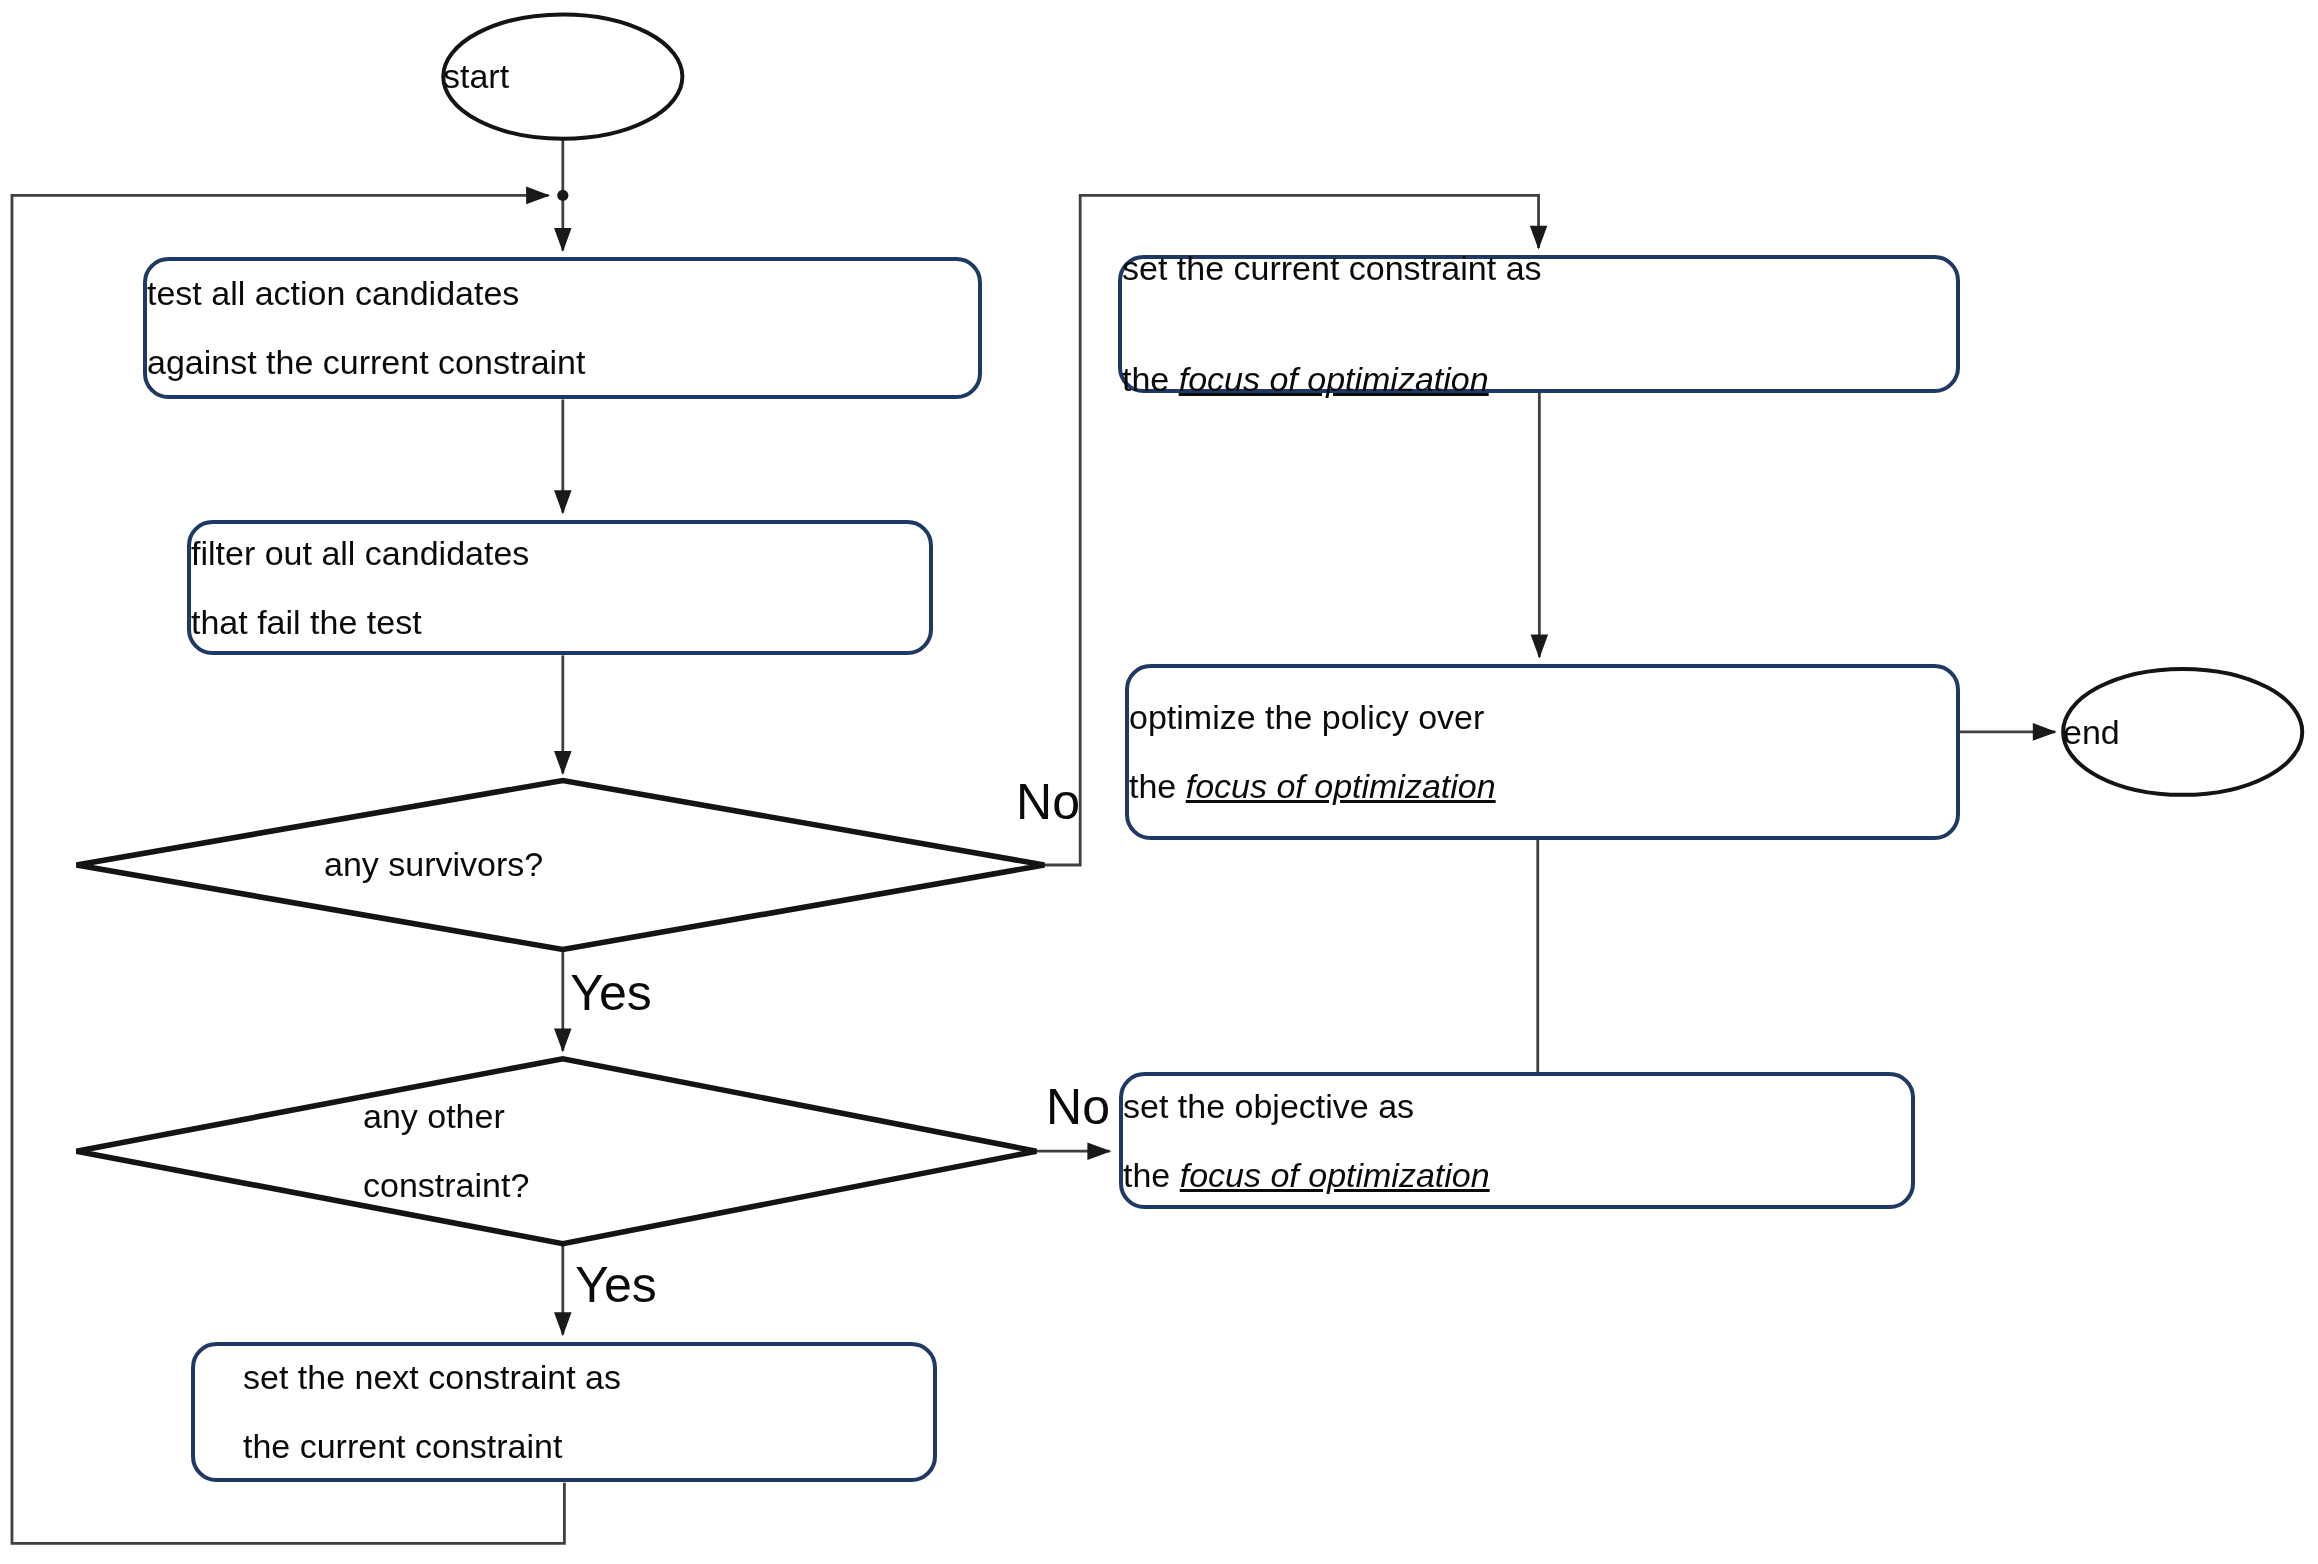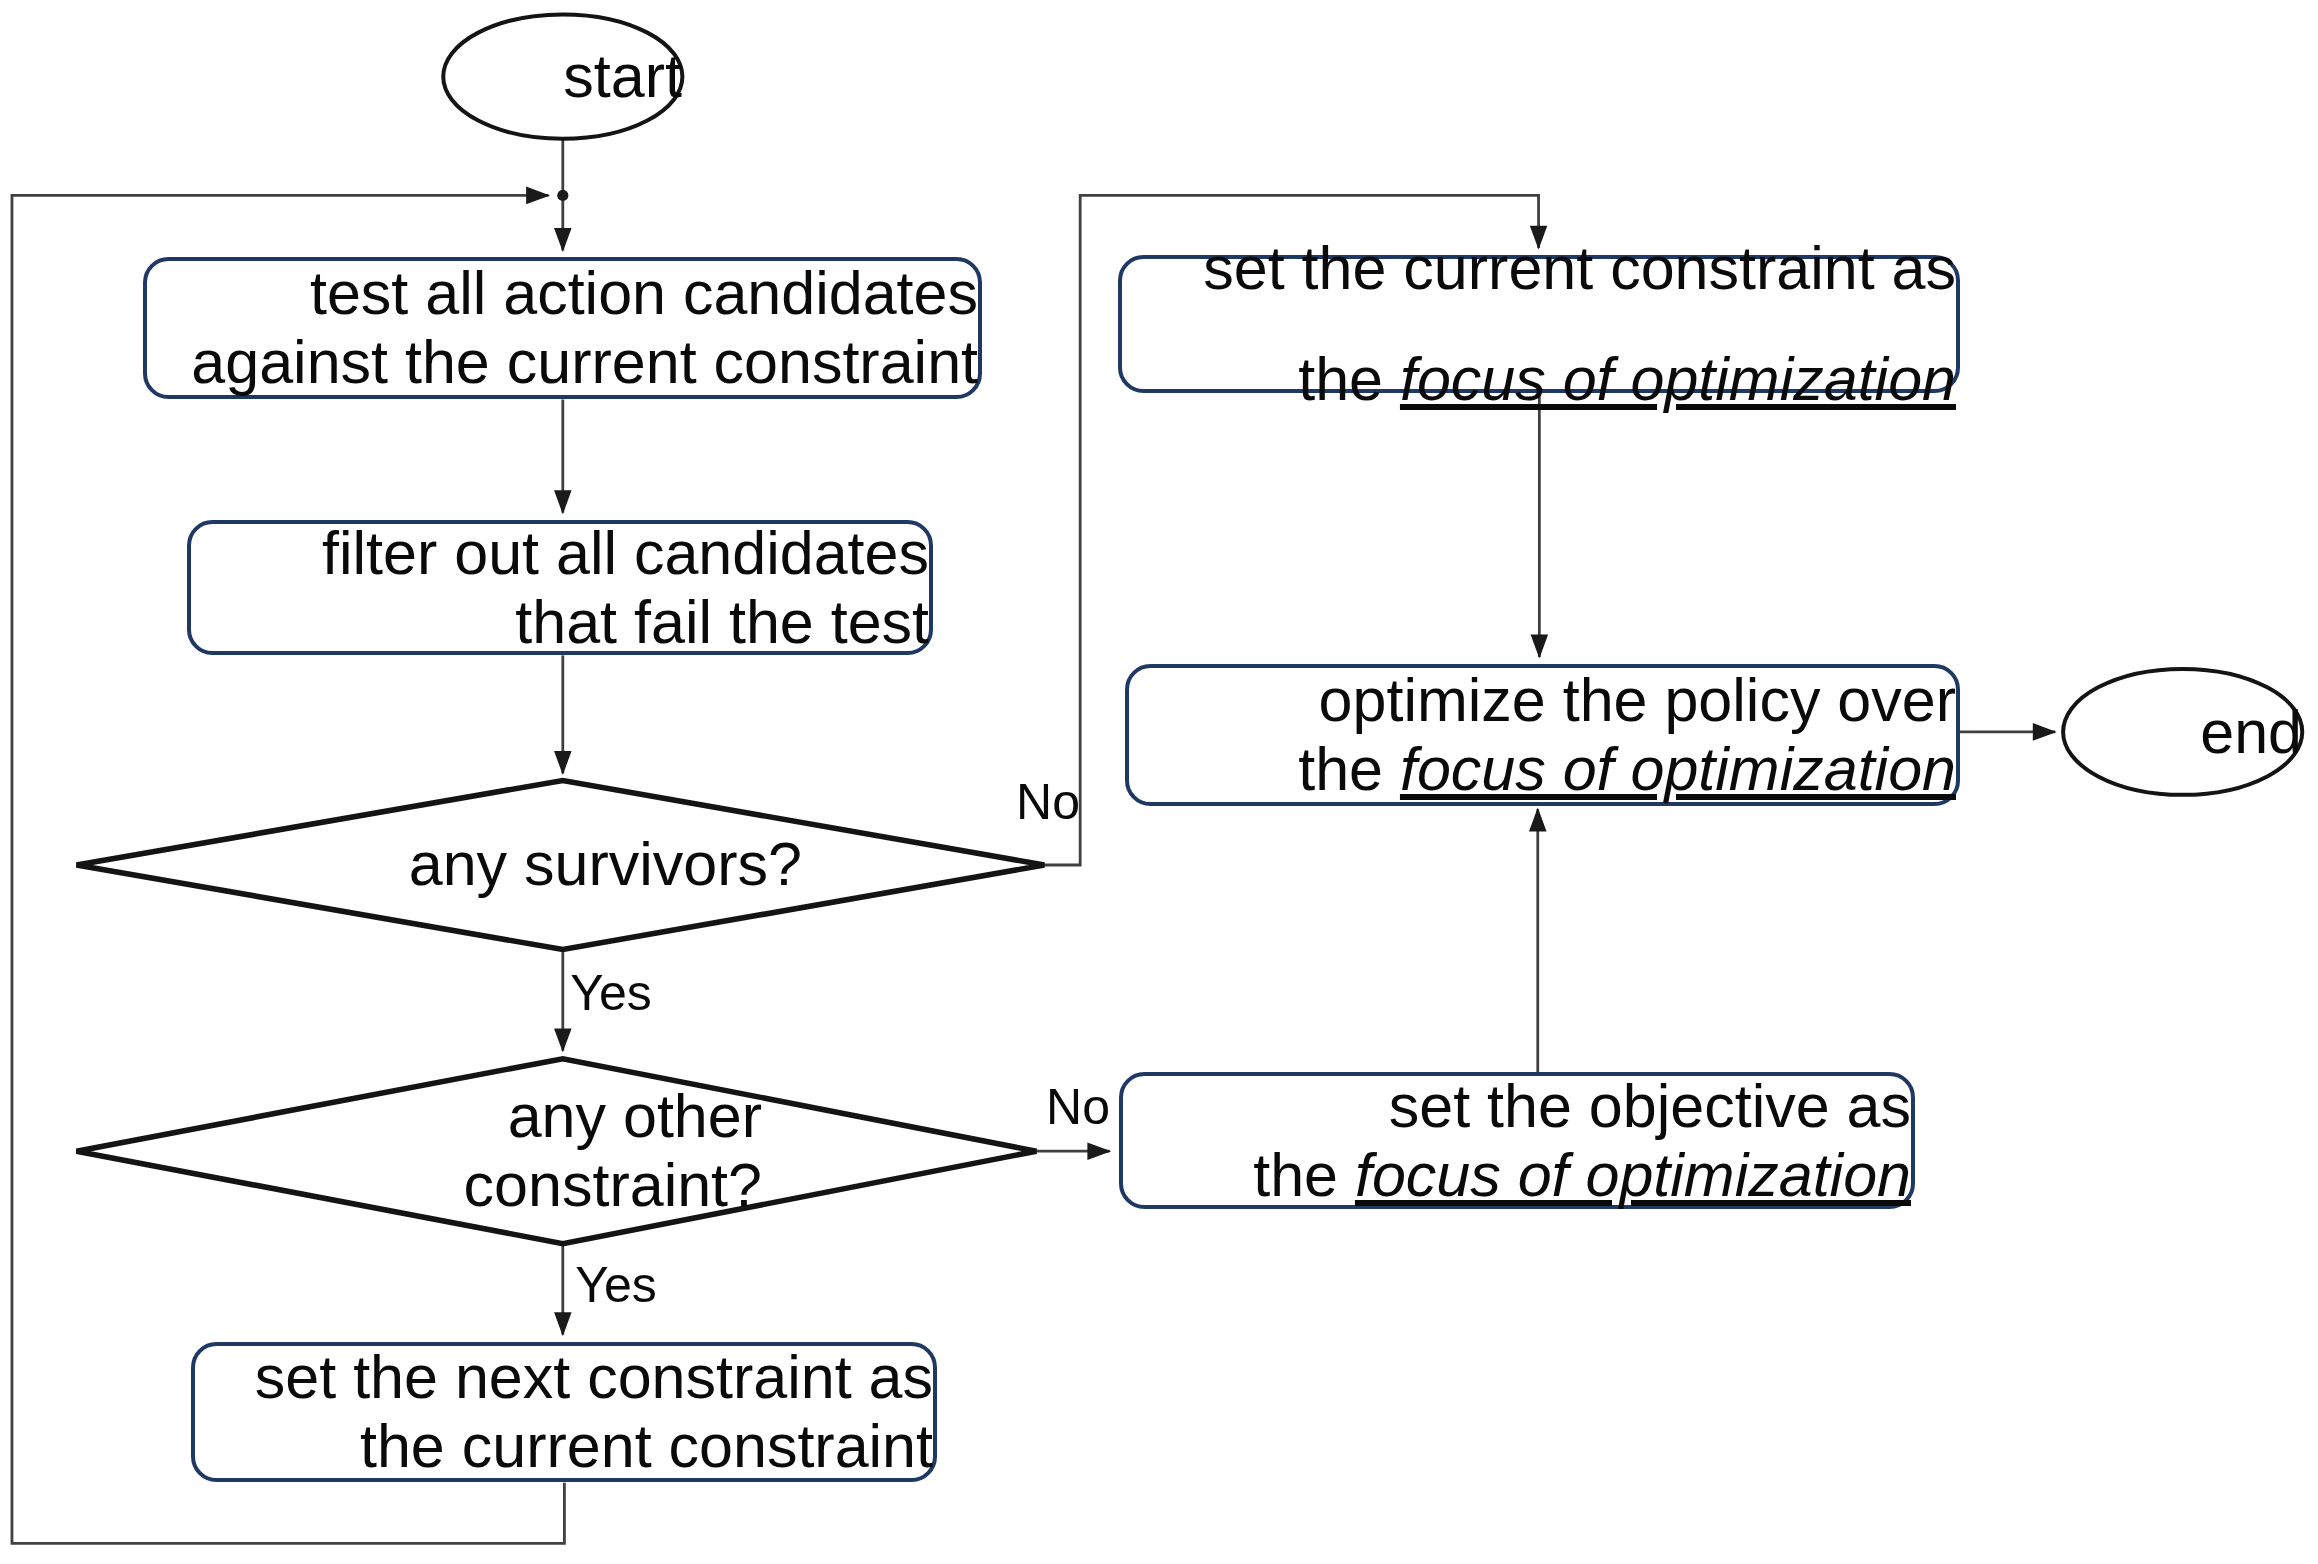--- a/index.html
+++ b/index.html
@@ -18,24 +18,24 @@
   }
   #wires {
     position: absolute;
     left: 0; top: 0;
     width: 2319px; height: 1565px;
   }
   .node {
     position: absolute;
     display: flex;
     flex-direction: column;
-    align-items: flex-end;
+    align-items: flex-start;
     justify-content: center;
     text-align: center;
-    font-size: 61px;
+    font-size: 34px;
     line-height: 69px;
     color: #0a0a0a;
   }
   .box {
     background: #ffffff;
     border: 4px solid #1f3864;
     border-radius: 25.5px;
     box-sizing: border-box;
   }
   .shape-label {
@@ -108,21 +108,21 @@
     <div class="ln">the current constraint</div>
   </div>
 
   <div class="node box" style="left:1118px; top:255px; width:842px; height:138px;gap:42px;">
     <div class="ln">set the current constraint as</div>
     <div class="ln">
       <span>the </span><em>focus of optimization</em>
     </div>
   </div>
 
-  <div class="node box" style="left:1125px; top:664px; width:835px; height:142px;">
+  <div class="node box" style="left:1125px; top:664px; width:835px; height:176px;">
     <div class="ln">optimize the policy over</div>
     <div class="ln">
       <span>the </span><em>focus of optimization</em>
     </div>
   </div>
 
   <div class="node box" style="left:1119px; top:1072px; width:796px; height:137px;">
     <div class="ln">set the objective as</div>
     <div class="ln">
       <span>the </span><em>focus of optimization</em>

